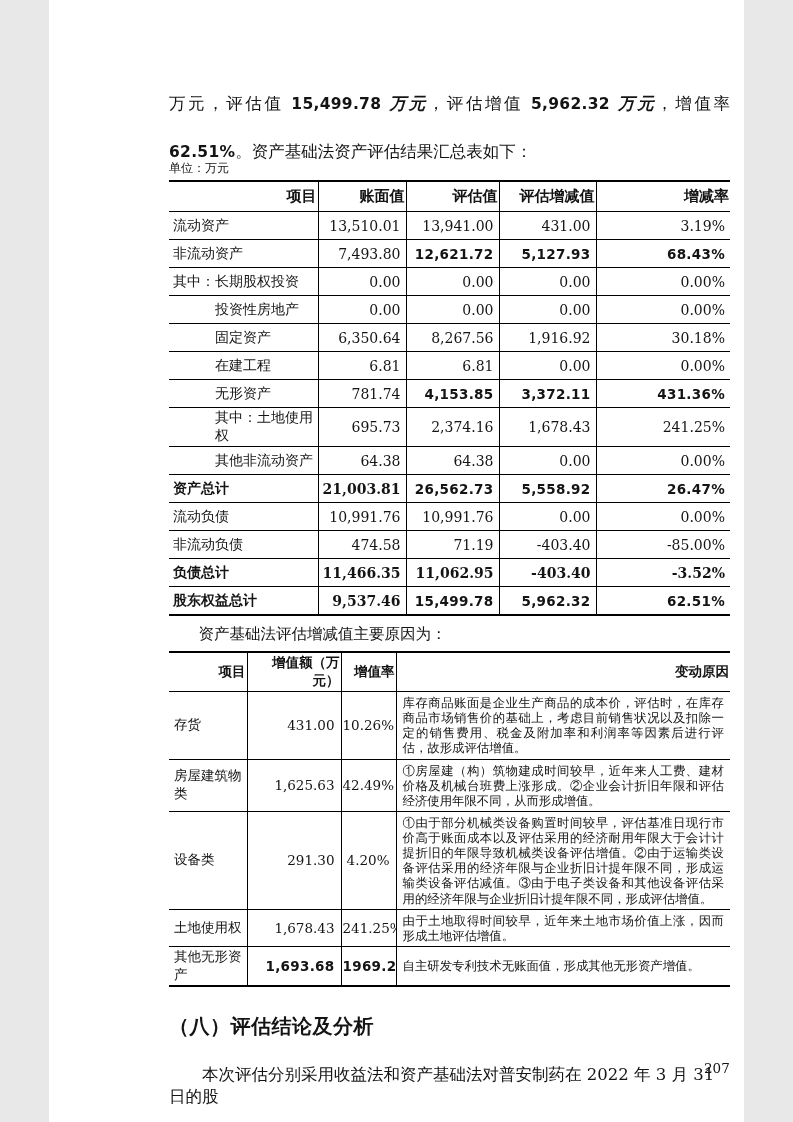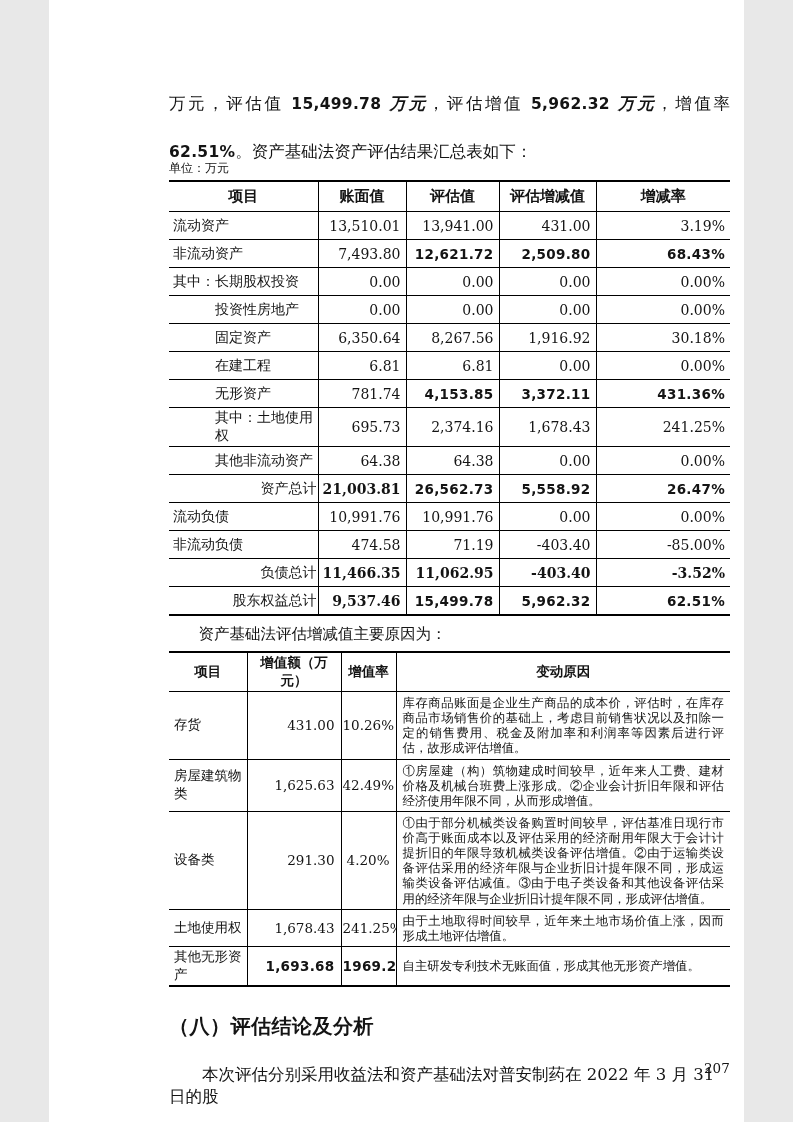--- a/index.html
+++ b/index.html
@@ -16,29 +16,29 @@
   .intro .hunit { font-weight:bold; font-style:italic; }
 
   .unit-line { margin-top:-16px; height:20px; font-size:12px; text-align:left; }
 
   
   table.t { border-collapse:collapse; table-layout:fixed; width:561px;
             border-top:2.2px solid #000; border-bottom:2.6px solid #000; }
   table.t th, table.t td { border-bottom:1px solid #000; border-right:1px solid #000; overflow:hidden; }
   table.t th:last-child, table.t td:last-child { border-right:none; }
   table.t thead th { border-bottom:1.6px solid #000;
-    font-family:"DejaVu Sans","Liberation Sans",sans-serif; font-weight:bold; text-align:center; }
+    font-family:"DejaVu Sans","Liberation Sans",sans-serif; font-weight:bold; text-align:right; }
 
   
   .t1 thead th { height:27px; font-size:15px; }
   .t1 td { height:25px; font-size:14px; }
   .t1 td.lab { text-align:left; padding-left:4px; }
   .t1 td.num { text-align:right; padding-right:5px; }
   .t1 td.ind { padding-left:46px; }
-  .t1 td.bl { font-weight:normal; font-family:"DejaVu Sans","Liberation Sans",sans-serif; font-size:14px;text-align:right; }
+  .t1 td.bl { font-weight:bold; font-family:"DejaVu Sans","Liberation Sans",sans-serif; font-size:14px; }
   .t1 td.bn { font-weight:bold; }
   td.h { font-weight:bold; font-family:"DejaVu Sans","Liberation Sans",sans-serif; font-size:13.5px; letter-spacing:.3px; }
 
   
   .t2 thead th { height:25px; font-size:13.5px; }
   .t2 td { font-size:13.5px; }
   .t2 td.lab2 { text-align:left; padding-left:5px; vertical-align:middle; }
   .t2 td.num2 { text-align:right; padding-right:6px; vertical-align:middle; }
   .t2 td.reason { font-size:12.4px; line-height:1.22; padding:3px 6px; text-align:justify; vertical-align:middle; }
 
@@ -82,21 +82,21 @@
           <td class="lab">流动资产</td>
           <td class="num">13,510.01</td>
           <td class="num">13,941.00</td>
           <td class="num">431.00</td>
           <td class="num">3.19%</td>
         </tr>
         <tr>
           <td class="lab">非流动资产</td>
           <td class="num">7,493.80</td>
           <td class="num h">12,621.72</td>
-          <td class="num h">2,509.80</td>
+          <td class="num h">5,127.93</td>
           <td class="num h">68.43%</td>
         </tr>
         <tr>
           <td class="lab">其中：长期股权投资</td>
           <td class="num">0.00</td>
           <td class="num">0.00</td>
           <td class="num">0.00</td>
           <td class="num">0.00%</td>
         </tr>
         <tr>

